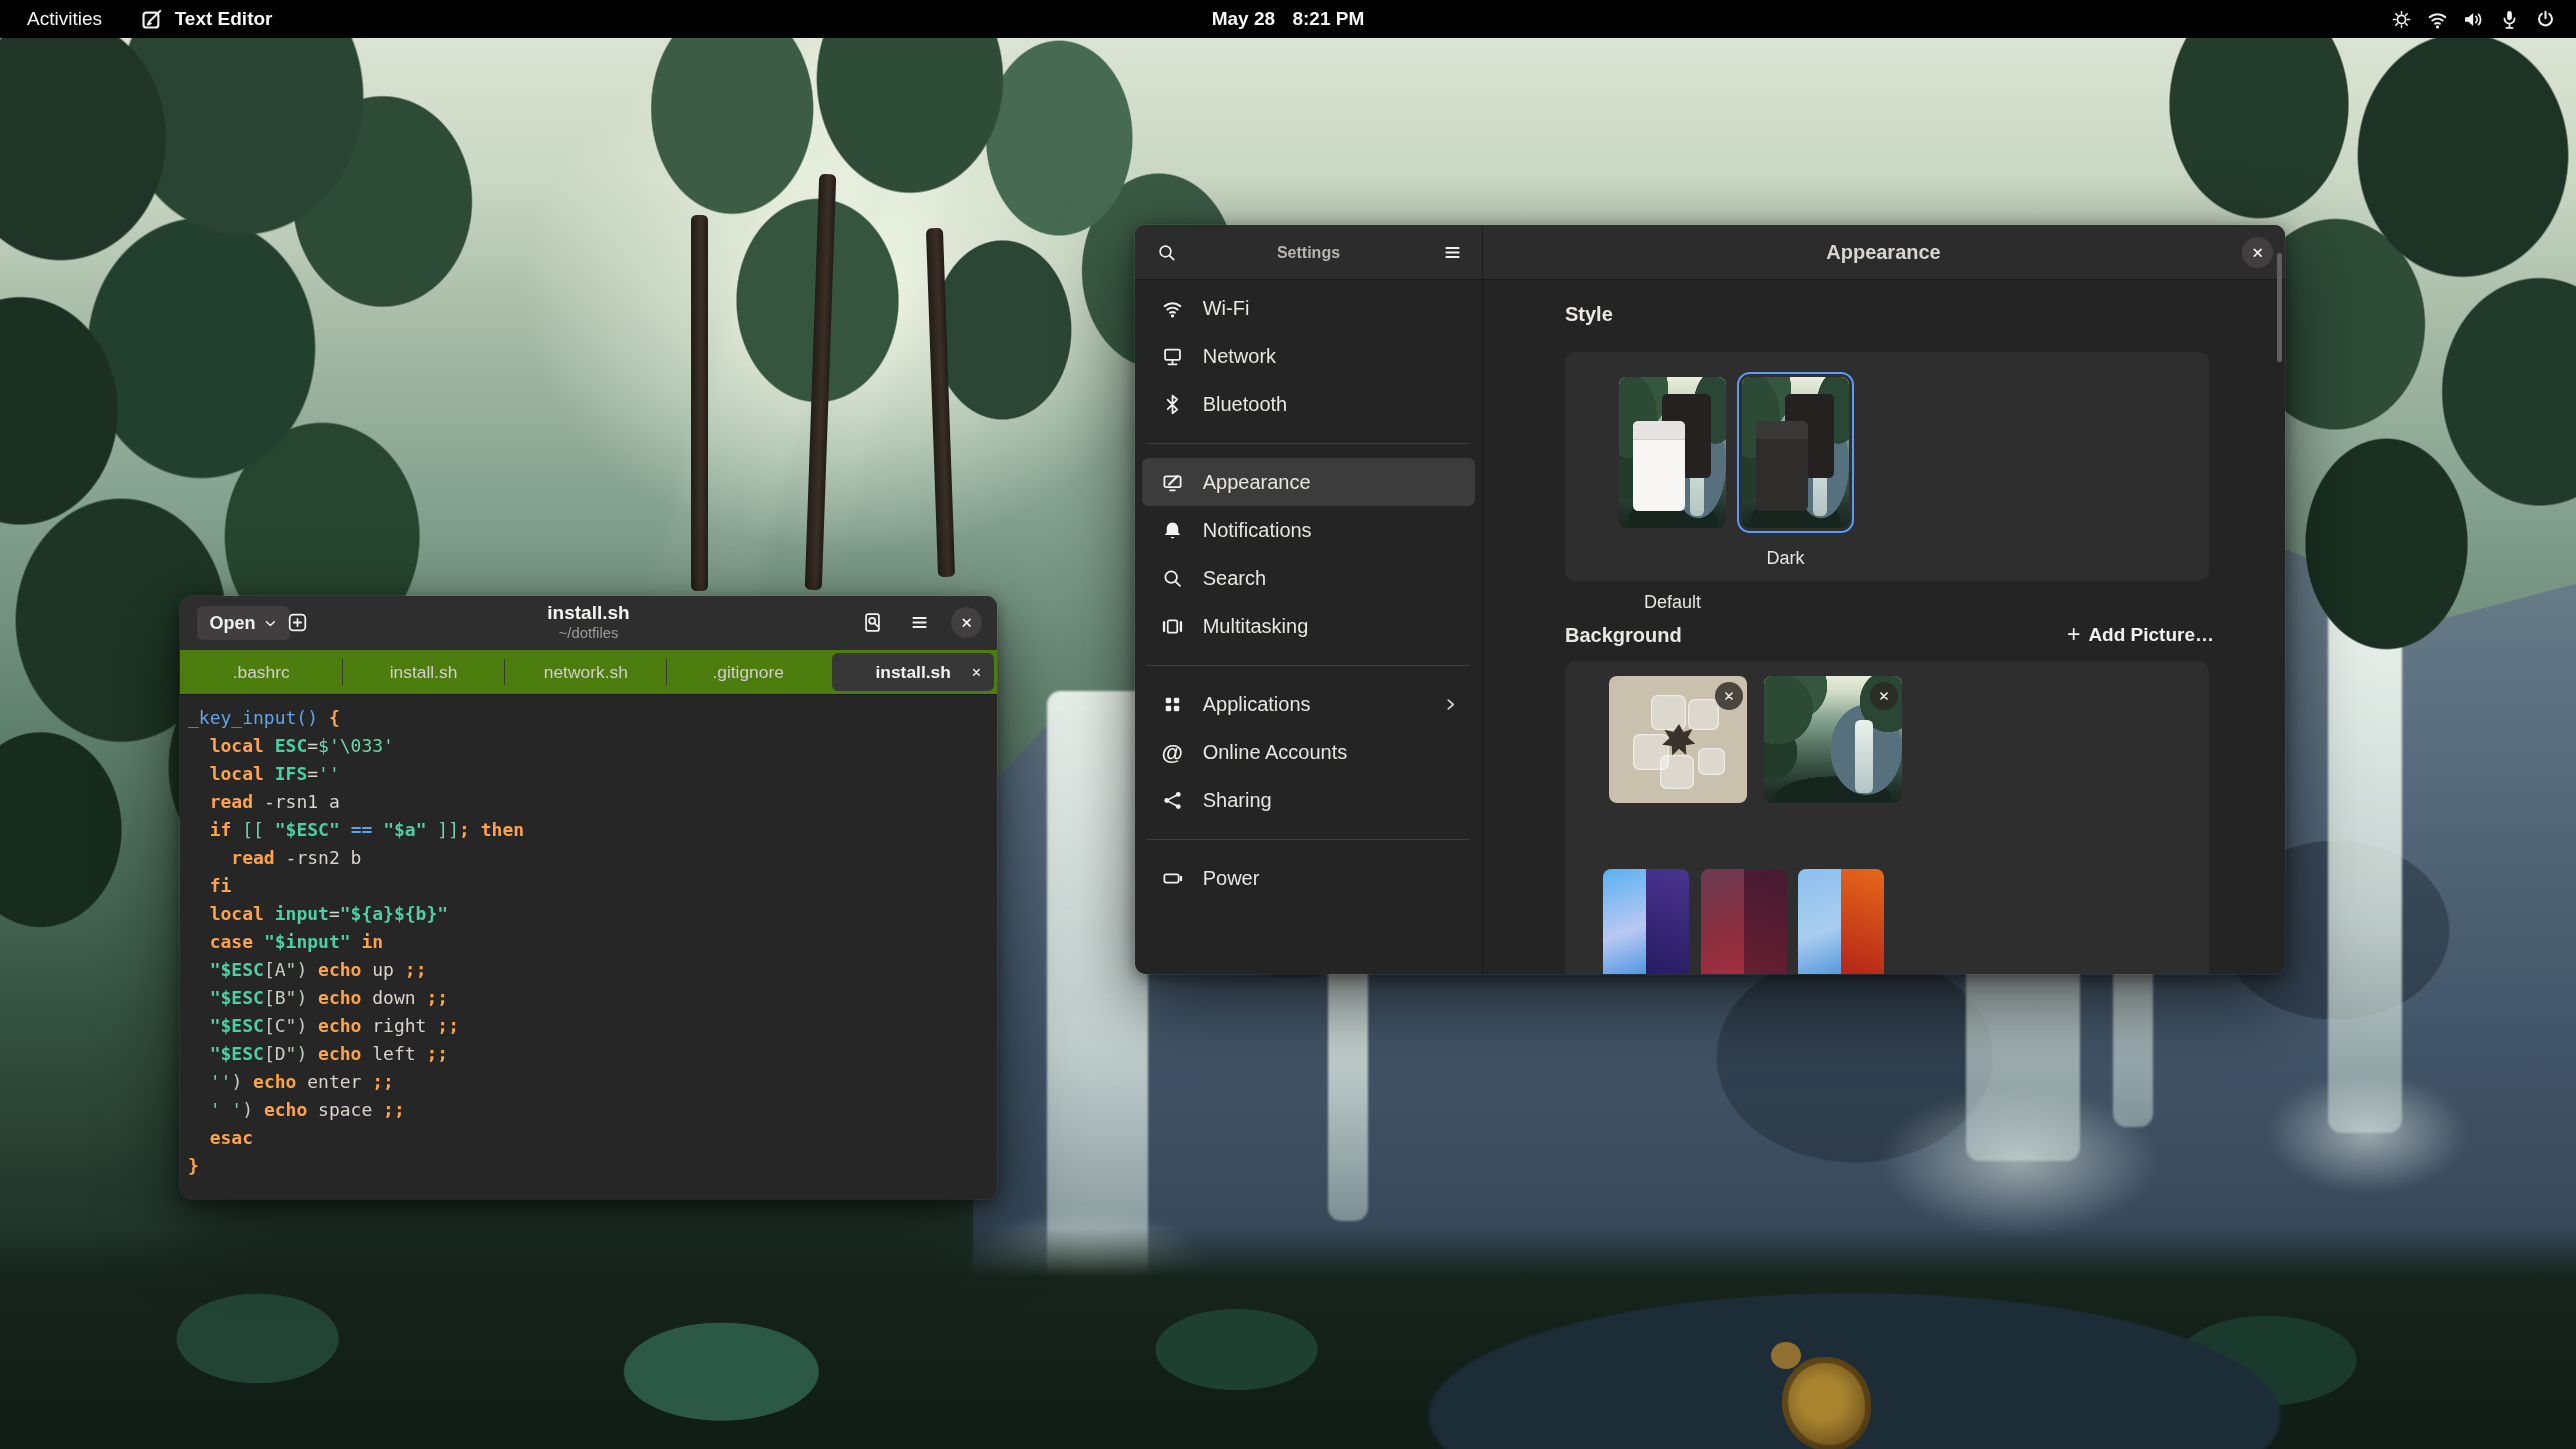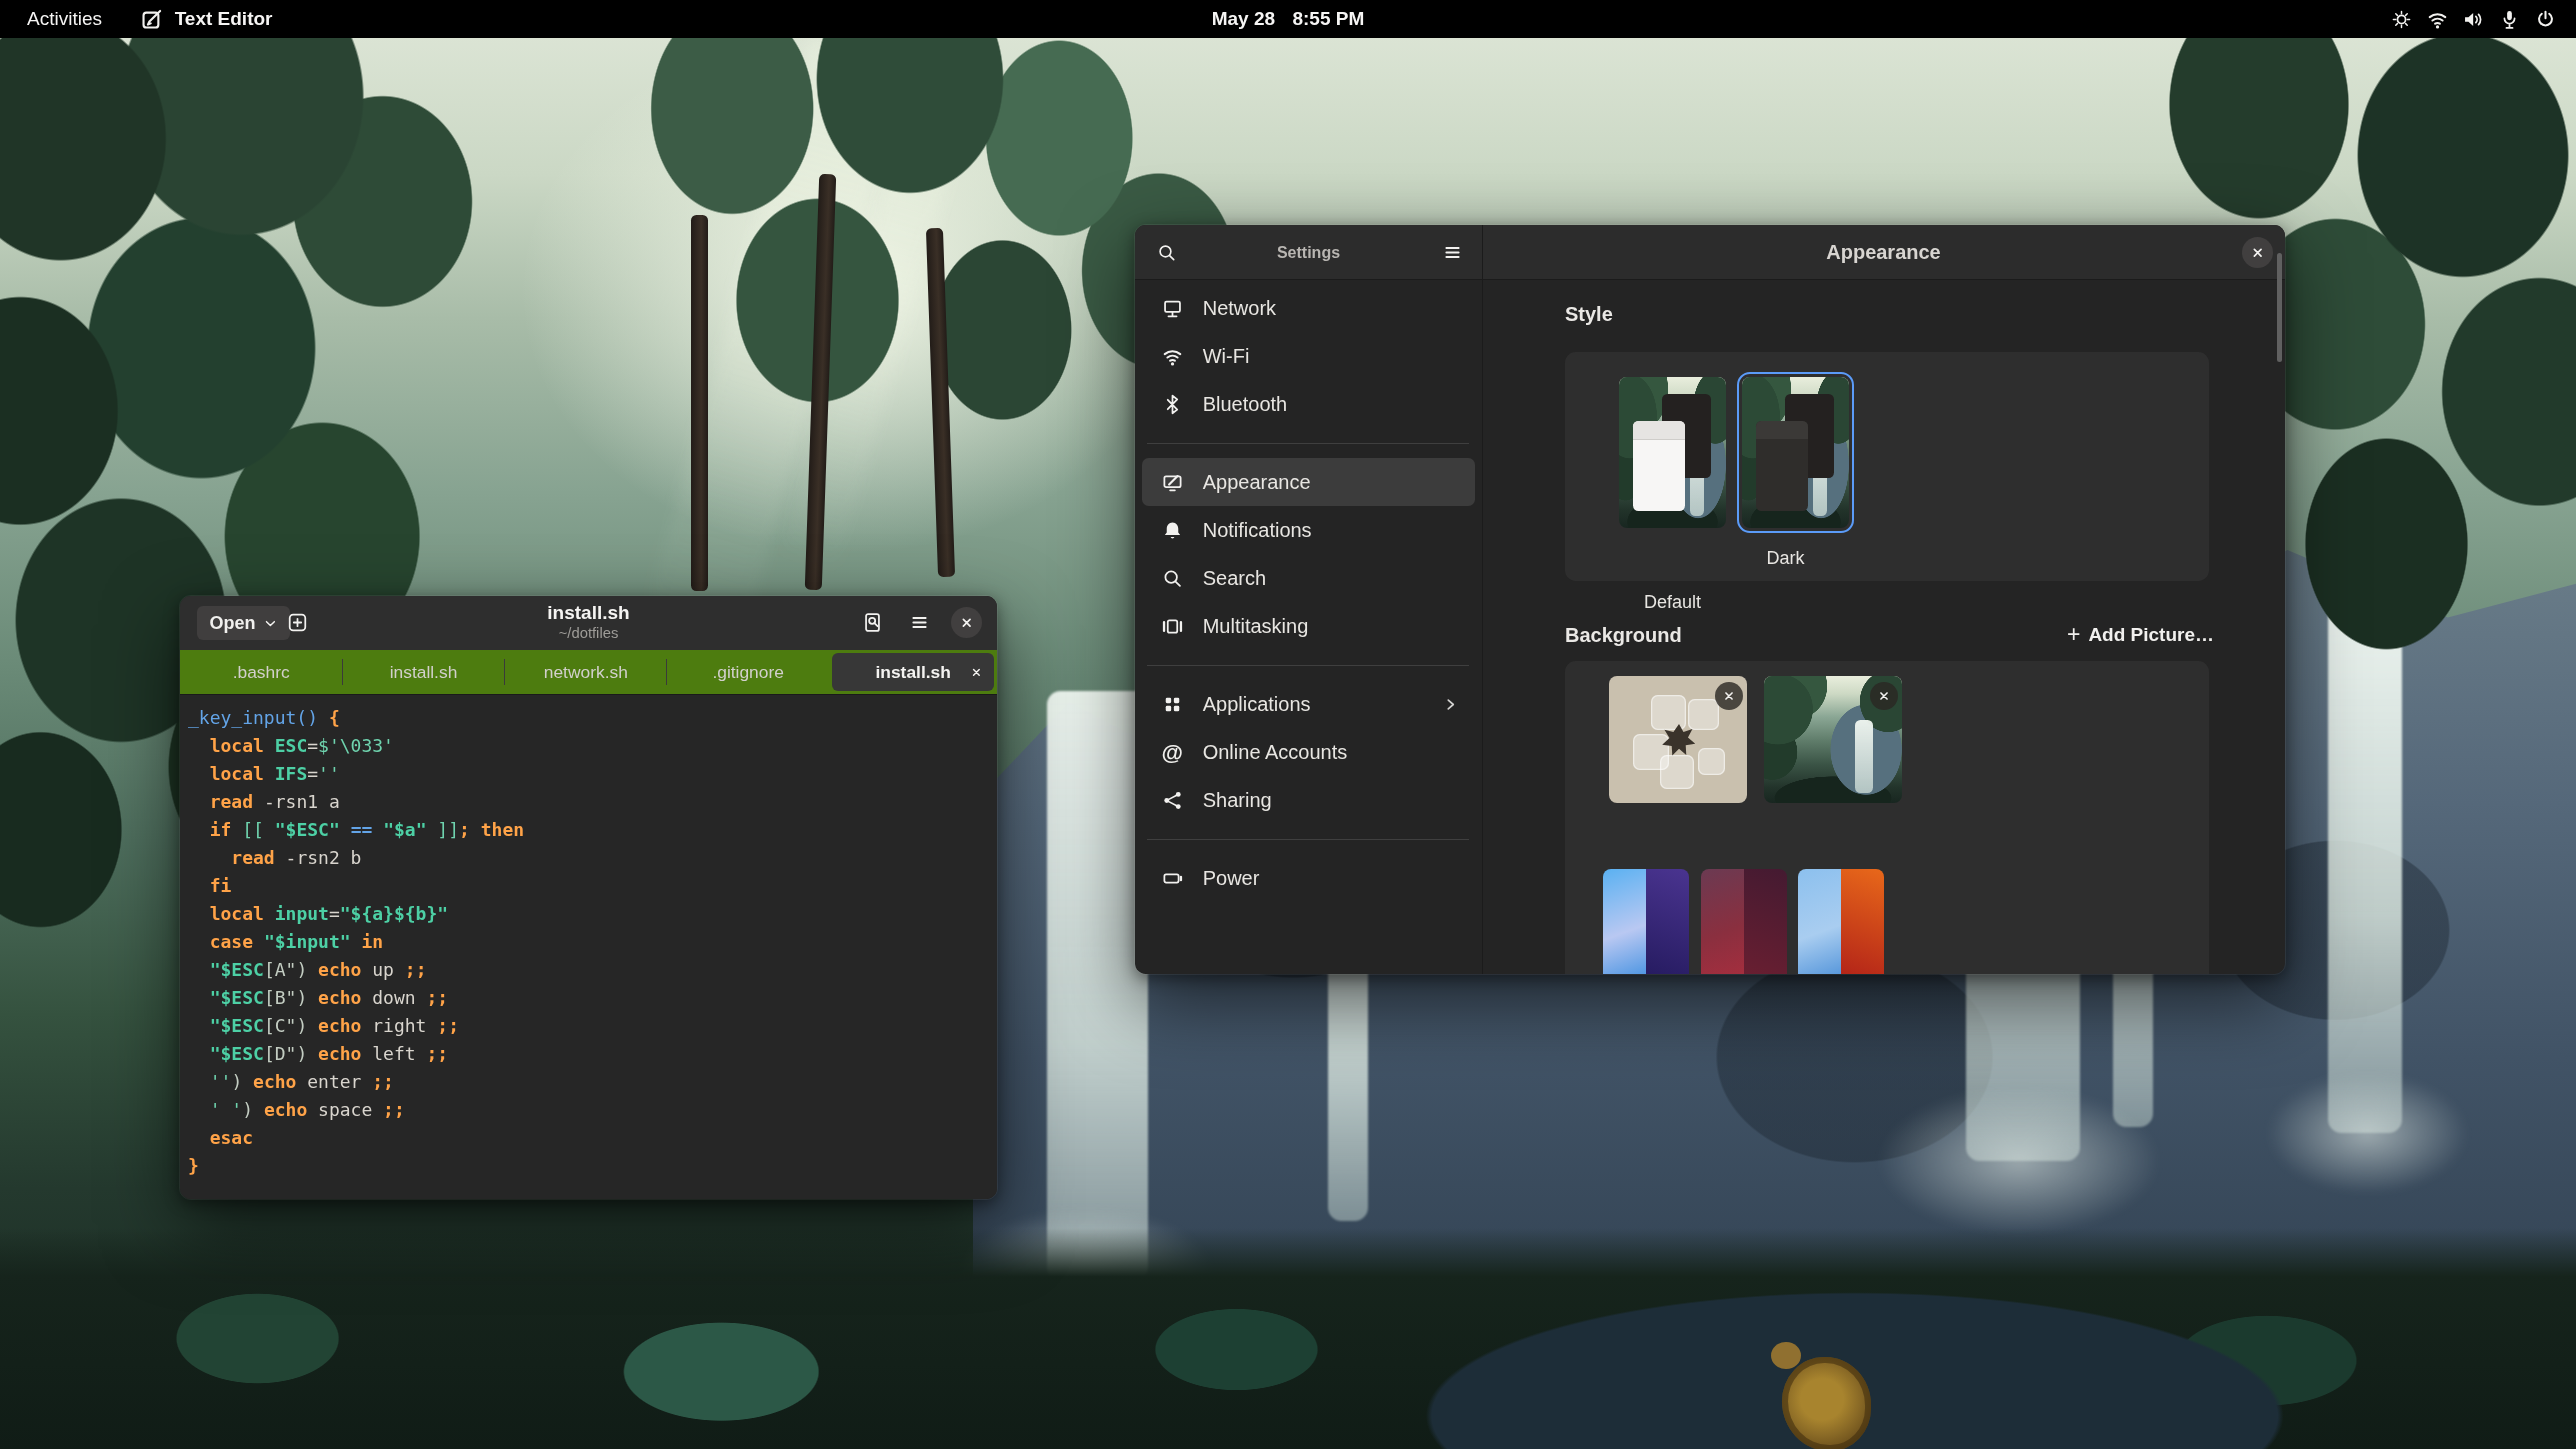--- a/index.html
+++ b/index.html
@@ -214,21 +214,21 @@
             <svg class="ic" width="24" height="24" viewBox="0 0 34 34">
               <rect x="5" y="8" width="21" height="21" rx="4" stroke-width="3"></rect>
               <path d="M13 21 L28.5 5.5 M13 21 l-1.8 4 4 -1.8" stroke-width="3"></path>
             </svg>
           </span>
         <span>Text Editor</span>
       </span>
     </div>
     <div class="tb-clock">
       <span>May 28</span>
-      <span>8:55 PM</span>
+      <span>8:21 PM</span>
     </div>
     <div class="tb-status">
         <span class="sicon">
           <svg class="ic" width="23" height="23" viewBox="0 0 34 34">
             <circle cx="17" cy="17" r="6"></circle>
             <path d="M17 5 v3.5 M17 25.5 v3.5 M5 17 h3.5 M25.5 17 h3.5 M8.5 8.5 l2.4 2.4 M23.1 23.1 l2.4 2.4 M25.5 8.5 l-2.4 2.4 M10.9 23.1 l-2.4 2.4" stroke-width="2.2"></path>
           </svg>
         </span>
         <span class="sicon">
           <svg class="ic" width="23" height="23" viewBox="0 0 34 34">
@@ -355,34 +355,34 @@
               <path d="M10.5 10.5 L23.5 23.5 M23.5 10.5 L10.5 23.5" stroke-width="3.4"></path>
             </svg>
           </span>
       </div>
     </div>
     <div class="v-divider"></div>
     <div class="sb-list">
         <div class="sb-row">
           <span>
             <svg class="ic" width="23" height="23" viewBox="0 0 34 34">
+              <path d="M5.5 13.5 a18 18 0 0 1 23 0 M9.5 18.5 a12 12 0 0 1 15 0 M13.5 23.2 a6.5 6.5 0 0 1 7 0" stroke-width="3"></path>
+              <circle cx="17" cy="28" r="2.4" fill="#f2f1ef" stroke="none"></circle>
+            </svg>
+          </span>
+          <span>Wi-Fi</span>
+        </div>
+        <div class="sb-row">
+          <span>
+            <svg class="ic" width="23" height="23" viewBox="0 0 34 34">
               <rect x="6" y="7" width="22" height="15" rx="2"></rect>
               <path d="M17 22 v5 M11 28.5 h12"></path>
             </svg>
           </span>
           <span>Network</span>
-        </div>
-        <div class="sb-row">
-          <span>
-            <svg class="ic" width="23" height="23" viewBox="0 0 34 34">
-              <path d="M5.5 13.5 a18 18 0 0 1 23 0 M9.5 18.5 a12 12 0 0 1 15 0 M13.5 23.2 a6.5 6.5 0 0 1 7 0" stroke-width="3"></path>
-              <circle cx="17" cy="28" r="2.4" fill="#f2f1ef" stroke="none"></circle>
-            </svg>
-          </span>
-          <span>Wi-Fi</span>
         </div>
         <div class="sb-row">
           <span>
             <svg class="ic" width="23" height="23" viewBox="0 0 34 34">
               <path d="M10 10 L24 24.5 L17 30 V4 L24 9.5 L10 24"></path>
             </svg>
           </span>
           <span>Bluetooth</span>
         </div>
         <div class="sb-sep"></div>

